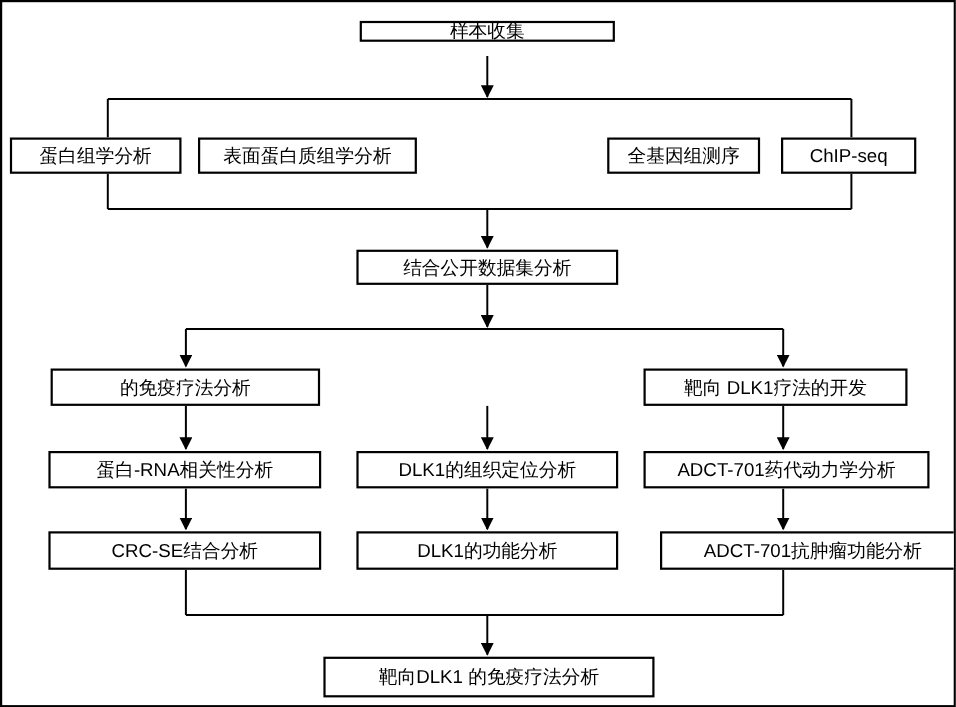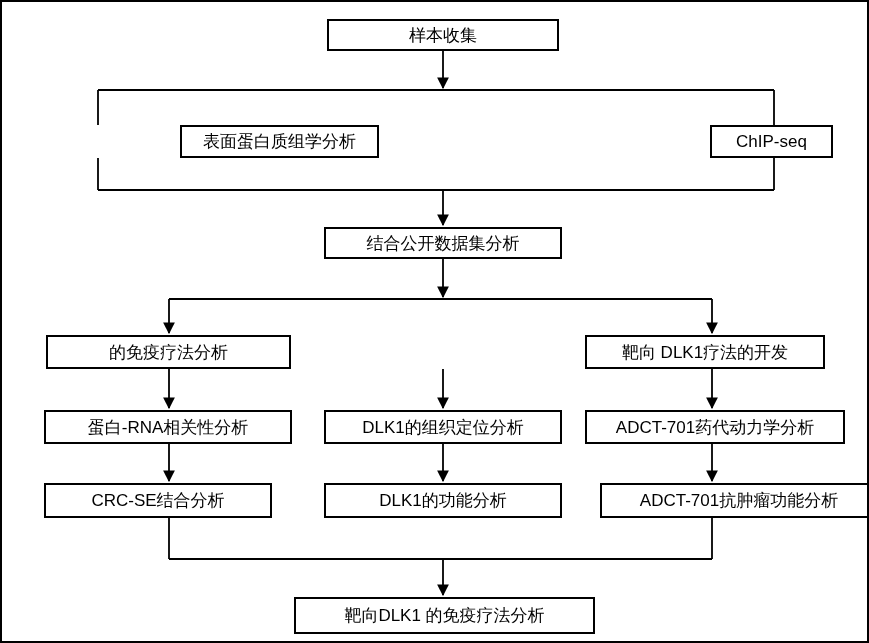--- a/index.html
+++ b/index.html
@@ -79,33 +79,35 @@
       <path d="M710,442 L710,479" marker-end="url(#arrow)"></path>
 
       <path d="M167,516 L167,557"></path>
       <path d="M710,516 L710,557"></path>
       <path d="M167,557 L710,557"></path>
 
       <path d="M441,557 L441,593" marker-end="url(#arrow)"></path>
     </g>
   </svg>
 
-  <div class="node" style="left:325px; top:17px; width:232px; height:32px">样本收集</div>
+  <div class="node" style="left:325px; top:17px; width:232px; height:19px">样本收集</div>
 
+  <div class="node" style="left:7px; top:123px; width:156px; height:33px">蛋白组学分析</div>
   <div class="node" style="left:178px; top:123px; width:199px; height:33px">表面蛋白质组学分析</div>
+  <div class="node" style="left:550px; top:123px; width:139px; height:33px">全基因组测序</div>
   <div class="node" style="left:708px; top:123px; width:123px; height:33px">ChIP-seq</div>
 
   <div class="node" style="left:322px; top:225px; width:238px; height:32px">结合公开数据集分析</div>
 
   <div class="node" style="left:44px; top:333px; width:245px; height:34px">的免疫疗法分析</div>
   <div class="node" style="left:583px; top:333px; width:240px; height:34px">靶向 DLK1疗法的开发</div>
 
   <div class="node" style="left:42px; top:408px; width:248px; height:34px">蛋白-RNA相关性分析</div>
   <div class="node" style="left:322px; top:408px; width:238px; height:34px">DLK1的组织定位分析</div>
   <div class="node" style="left:583px; top:408px; width:260px; height:34px">ADCT-701药代动力学分析</div>
 
-  <div class="node" style="left:42px; top:481px; width:228px; height:35px">CRC-SE结合分析</div>
+  <div class="node" style="left:42px; top:481px; width:248px; height:35px">CRC-SE结合分析</div>
   <div class="node" style="left:322px; top:481px; width:238px; height:35px">DLK1的功能分析</div>
   <div class="node" style="left:598px; top:481px; width:278px; height:35px">ADCT-701抗肿瘤功能分析</div>
 
   <div class="node" style="left:292px; top:595px; width:301px; height:37px">靶向DLK1 的免疫疗法分析</div>
 
 </div>
 
 </body></html>

